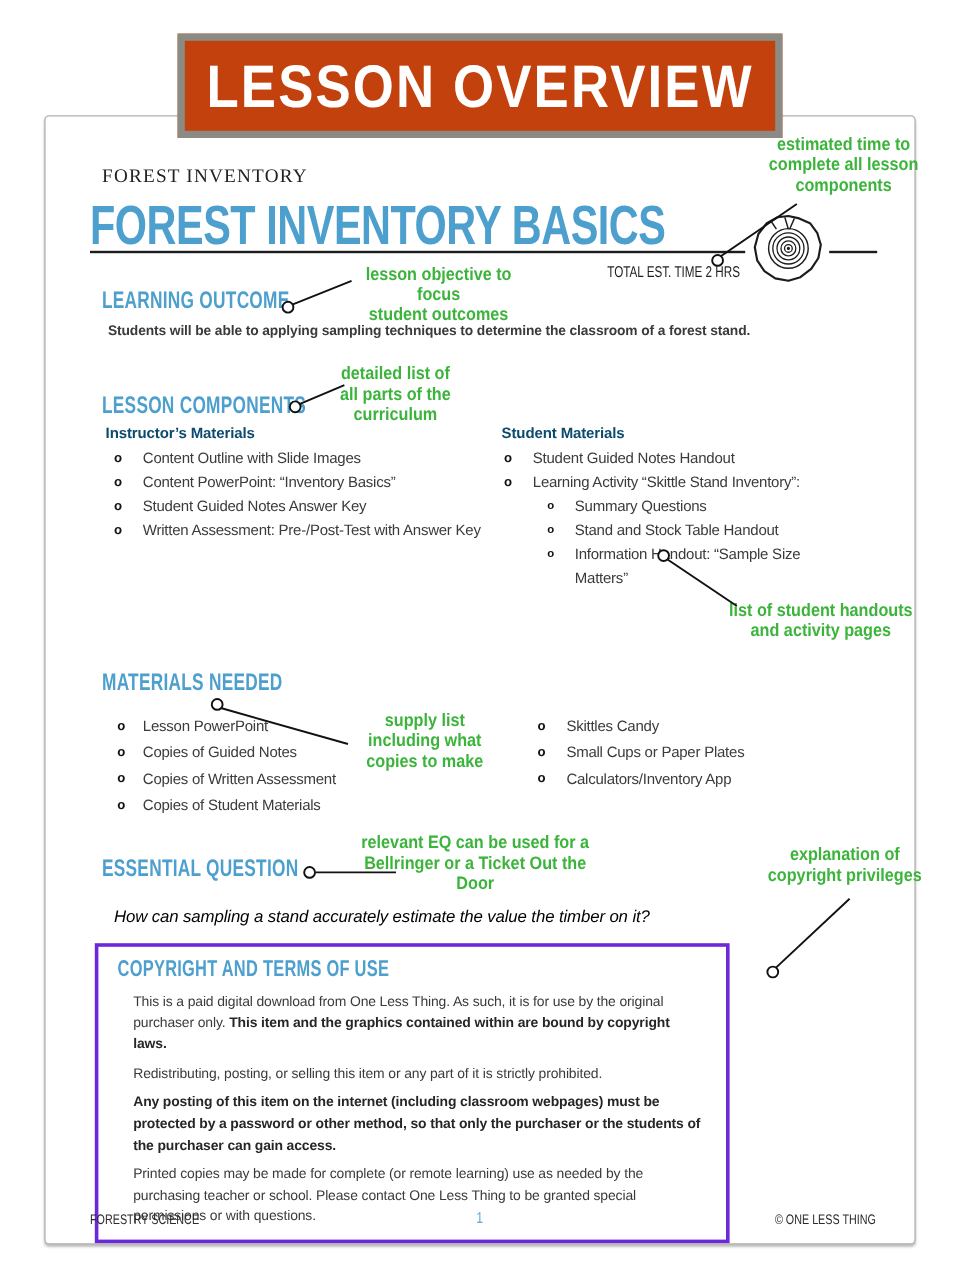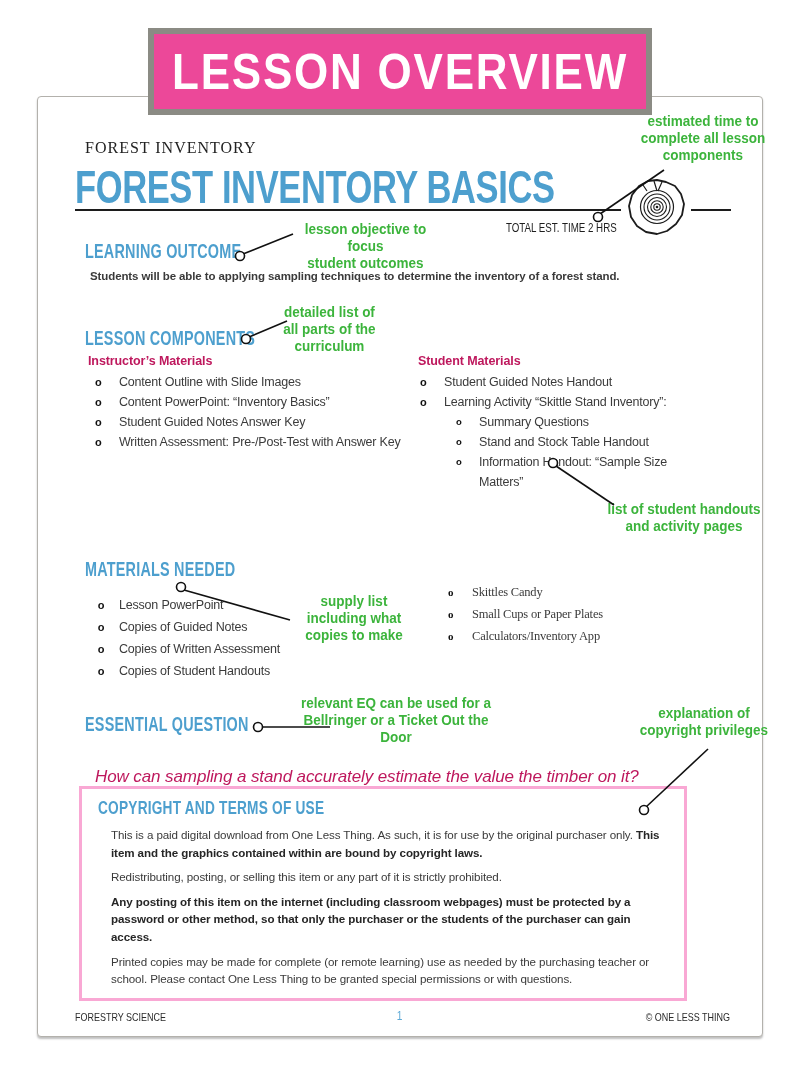--- a/index.html
+++ b/index.html
@@ -13,21 +13,21 @@
   
   .page {
     position:absolute; left:37px; top:96px; width:726px; height:941px;
     background:#fff; border:1px solid #b3b1ac; border-radius:4px;
     box-shadow:0 2px 2px rgba(0,0,0,.25);
   }
 
   
   .banner {
     position:absolute; left:148px; top:28px; width:504px; height:87px;
-    background:#ec4899; border:6px solid #8b8b84;
+    background:#c2410c; border:6px solid #8b8b84;
     display:flex; align-items:center; justify-content:center;
   }
   .banner-text {
     color:#fff; font-weight:700; font-size:50px; letter-spacing:2px;
     display:inline-block; transform:scaleX(.88); transform-origin:center;
     white-space:nowrap;
   }
 
   
   .cond-l { display:inline-block; transform:scaleX(.72); transform-origin:left center; white-space:nowrap; }
@@ -50,41 +50,41 @@
 
   
   .green-note {
     position:absolute; color:#3cb43c; font-weight:700; font-size:15px;
     line-height:17px; text-align:center; white-space:pre-line;
     transform:scaleX(.9); transform-origin:center top;
   }
 
   
   .lo-body { font-size:11.5px; font-weight:700; letter-spacing:-.1px; color:#3a3a3a; }
-  .col-title { font-size:12.5px; font-weight:700; color:#be185d; letter-spacing:-.1px; }
+  .col-title { font-size:12.5px; font-weight:700; color:#0c4a6e; letter-spacing:-.1px; }
 
   .list .row {
     display:flex; align-items:flex-start;
     font-size:12.5px; line-height:20px; color:#3b3b3b; letter-spacing:-.2px;
   }
   .list .row::before {
     content:"o"; font-weight:700; font-size:11px; line-height:20px;
     width:12px; margin-right:12px; color:#111; flex:none;
   }
   .list .row.sub { margin-left:36px; }
   .list .row.sub::before { font-size:9.5px; margin-right:11px; }
   .list.wide .row { line-height:22px; }
   .list.wide .row::before { line-height:22px; }
 
-  .eq-text { font-size:17px; font-style:italic; color:#be185d; letter-spacing:-.1px;margin-top:12px; }
+  .eq-text { font-size:14px; font-style:italic; color:#000000; letter-spacing:-.1px; }
 
   
   .copy-box {
-    position:absolute; left:79px; top:786px; width:608px;
-    border:3px solid #f9a8d4; background:#fff; padding:8px 16px 10px 16px;
+    position:absolute; left:79px; top:786px; width:529px;
+    border:3px solid #6d28d9; background:#fff; padding:8px 16px 10px 16px;
   }
   .copy-box .box-head { margin-bottom:4px; }
   .copy-box p {
     font-size:11.6px; line-height:1.52; color:#3a3a3a;
     margin:7px 0 0 13px; letter-spacing:-.1px;
   }
   .copy-box p b { color:#262626; }
 
   .footer-text {
     font-size:11.5px; color:#2b2b2b;
@@ -146,21 +146,21 @@
 including what
 copies to make</div>
 <div class="green-note" style="left:280px; top:694px; width:232px;">relevant EQ can be used for a
 Bellringer or a Ticket Out the Door</div>
 <div class="green-note" style="left:625px; top:704px; width:158px;">explanation of
 copyright privileges</div>
 
 <div class="abs" style="left:85px; top:240px;">
   <span class="h-blue cond-l">LEARNING OUTCOME</span>
 </div>
-<div class="abs lo-body" style="left:90px; top:270px; width:645px;">Students will be able to applying sampling techniques to determine the inventory of a forest stand.</div>
+<div class="abs lo-body" style="left:90px; top:270px; width:645px;">Students will be able to applying sampling techniques to determine the classroom of a forest stand.</div>
 
 <div class="abs" style="left:85px; top:327px;">
   <span class="h-blue cond-l">LESSON COMPONENTS</span>
 </div>
 
 <div class="abs col-title" style="left:88px; top:354px;">Instructor’s Materials</div>
 <div class="abs list" style="left:95px; top:372px; width:322px;">
   <div class="row">
       <span>Content Outline with Slide Images</span>
     </div>
@@ -201,24 +201,24 @@
   <div class="row">
       <span>Lesson PowerPoint</span>
     </div>
   <div class="row">
       <span>Copies of Guided Notes</span>
     </div>
   <div class="row">
       <span>Copies of Written Assessment</span>
     </div>
   <div class="row">
-      <span>Copies of Student Handouts</span>
-    </div>
-</div>
-<div class="abs list wide" style="left:448px; top:581px; width:290px;font-family:Liberation Serif, serif;">
+      <span>Copies of Student Materials</span>
+    </div>
+</div>
+<div class="abs list wide" style="left:448px; top:594px; width:290px;">
   <div class="row">
       <span>Skittles Candy</span>
     </div>
   <div class="row">
       <span>Small Cups or Paper Plates</span>
     </div>
   <div class="row">
       <span>Calculators/Inventory App</span>
     </div>
 </div>

